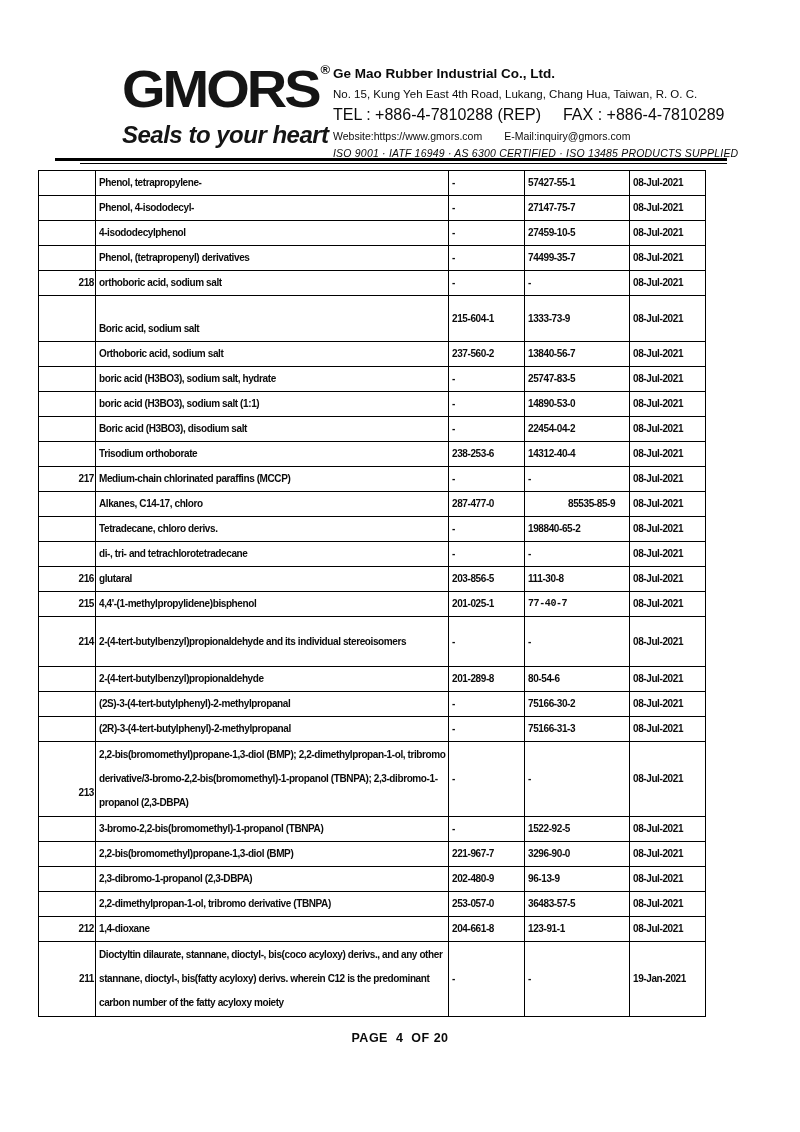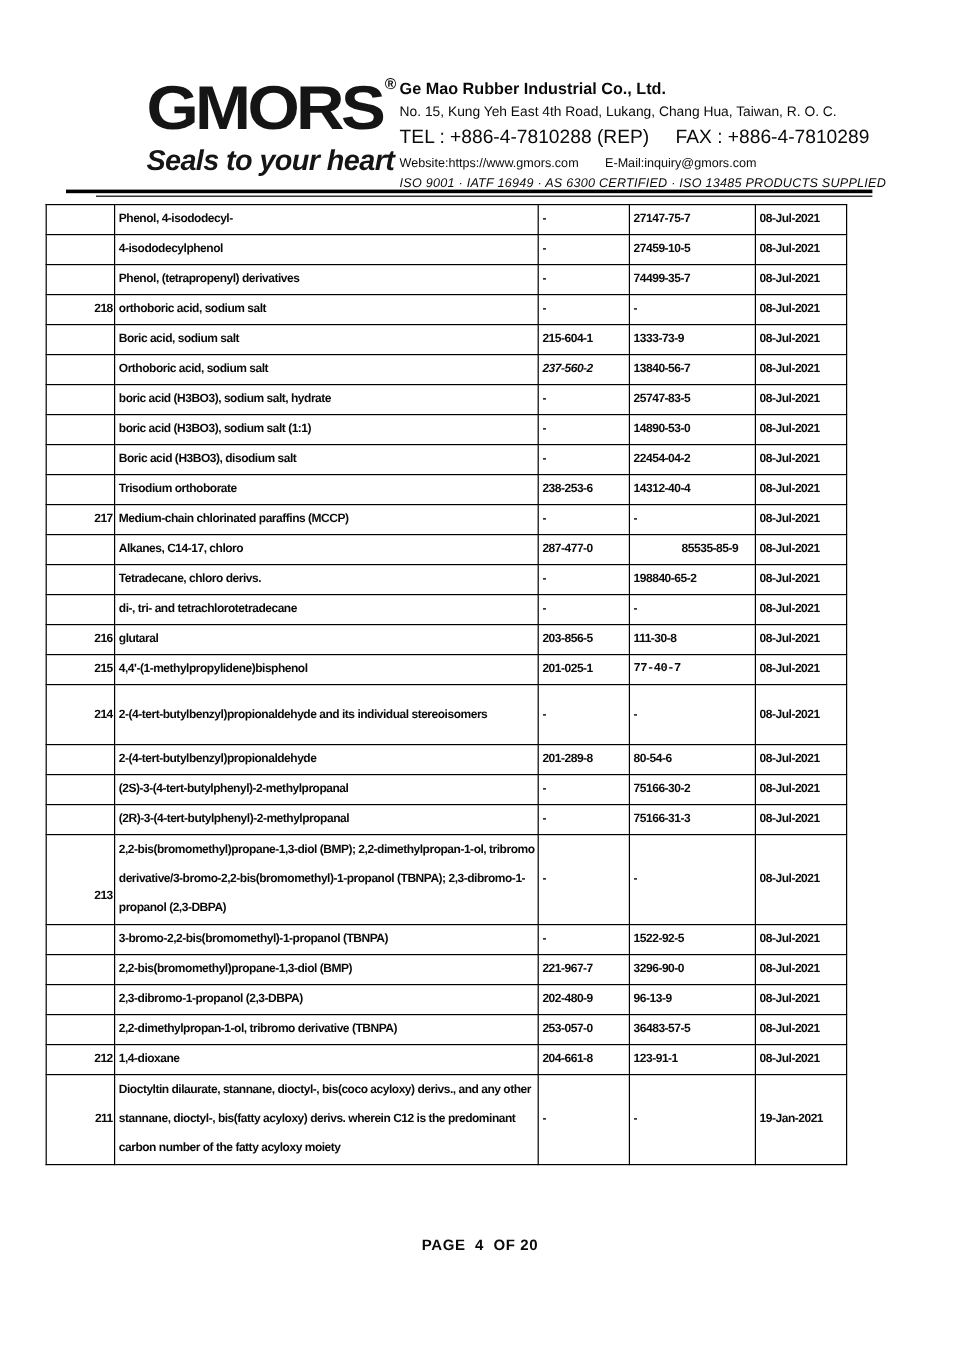--- a/index.html
+++ b/index.html
@@ -97,20 +97,37 @@
       <col style="width:76px">
       <col style="width:105px">
       <col style="width:76px">
     </colgroup>
     <tbody>
         <tr style="height: 25px;">
           <td class="c-no">
             <div class="cell" style="max-height: 25px;"></div>
           </td>
           <td class="c-name">
+            <div class="cell" style="max-height: 25px;">Phenol, tetrapropylene-</div>
+          </td>
+          <td class="c-ec">
+            <div class="cell" style="max-height: 25px;">-</div>
+          </td>
+          <td class="c-cas">
+            <div class="cell" style="max-height: 25px;">57427-55-1</div>
+          </td>
+          <td class="c-date">
+            <div class="cell" style="max-height: 25px;">08-Jul-2021</div>
+          </td>
+        </tr>
+        <tr style="height: 25px;">
+          <td class="c-no">
+            <div class="cell" style="max-height: 25px;"></div>
+          </td>
+          <td class="c-name">
             <div class="cell" style="max-height: 25px;">Phenol, 4-isododecyl-</div>
           </td>
           <td class="c-ec">
             <div class="cell" style="max-height: 25px;">-</div>
           </td>
           <td class="c-cas">
             <div class="cell" style="max-height: 25px;">27147-75-7</div>
           </td>
           <td class="c-date">
             <div class="cell" style="max-height: 25px;">08-Jul-2021</div>
@@ -165,41 +182,41 @@
           </td>
           <td class="c-date">
             <div class="cell" style="max-height: 25px;">08-Jul-2021</div>
           </td>
         </tr>
         <tr style="height: 25px;">
           <td class="c-no">
             <div class="cell" style="max-height: 25px;"></div>
           </td>
           <td class="c-name">
-            <div class="cell" style="max-height: 25px;">Boric acid, sodium salt</div>
+            <div class="cell" style="max-height: 25px; margin-top: 21px;">Boric acid, sodium salt</div>
           </td>
           <td class="c-ec">
             <div class="cell" style="max-height: 25px;">215-604-1</div>
           </td>
           <td class="c-cas">
             <div class="cell" style="max-height: 25px;">1333-73-9</div>
           </td>
           <td class="c-date">
             <div class="cell" style="max-height: 25px;">08-Jul-2021</div>
           </td>
         </tr>
         <tr style="height: 25px;">
           <td class="c-no">
             <div class="cell" style="max-height: 25px;"></div>
           </td>
           <td class="c-name">
             <div class="cell" style="max-height: 25px;">Orthoboric acid, sodium salt</div>
           </td>
           <td class="c-ec">
-            <div class="cell" style="max-height: 25px; font-style: italic;">237-560-2</div>
+            <div class="cell" style="max-height: 25px;">237-560-2</div>
           </td>
           <td class="c-cas">
             <div class="cell" style="max-height: 25px;">13840-56-7</div>
           </td>
           <td class="c-date">
             <div class="cell" style="max-height: 25px;">08-Jul-2021</div>
           </td>
         </tr>
         <tr style="height: 25px;">
           <td class="c-no">

